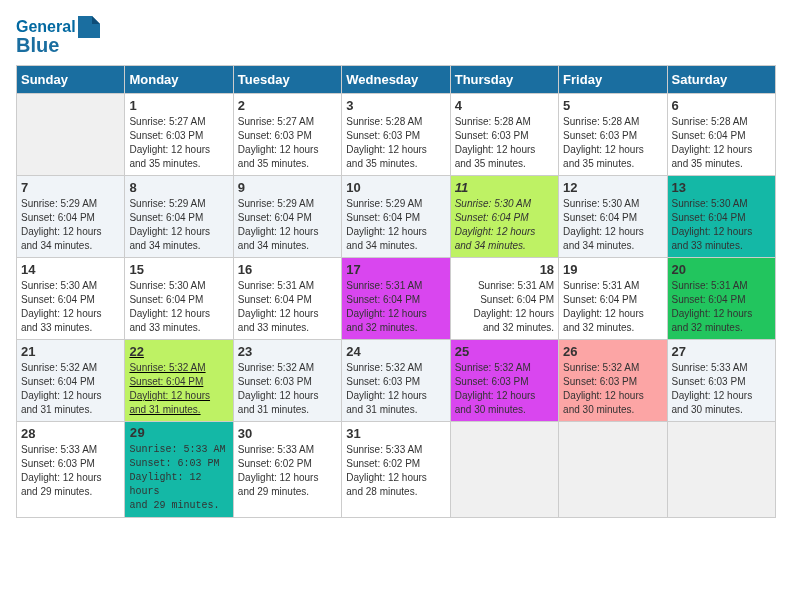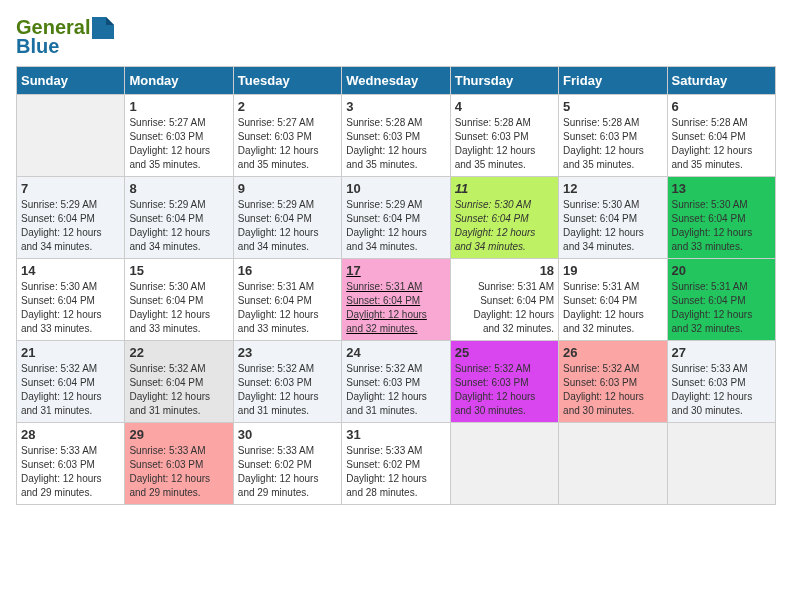--- a/index.html
+++ b/index.html
@@ -82,21 +82,21 @@
     .empty-cell {
       background: #f0f0f0 !important;
     }
   </style>
 </head>
 <body>
 
 <div class="header-section">
   <div class="logo">
     <div class="logo-row">
-      <span style="font-size:20px;font-weight:bold;color:#4d7c0f;">General</span>
+      <span style="font-size:16px;font-weight:bold;color:#0369a1;">General</span>
       <svg width="22" height="22" viewBox="0 0 22 22" style="margin-left:2px;">
         <polygon points="0,0 14,0 22,8 22,22 0,22" fill="#1a6ea0"></polygon>
         <polygon points="14,0 22,8 14,8" fill="#0d4d78"></polygon>
       </svg>
     </div>
     <span style="font-size:20px;font-weight:bold;color:#1a6ea0;margin-top:-4px;">Blue</span>
   </div>
   <div class="title-section">
     <div class="month-title"></div>
     <div class="location-title"></div>
@@ -197,21 +197,21 @@
 Daylight: 12 hours
 and 34 minutes.</div>
         </td>
         <td style="background: rgb(240, 244, 248);">
           <span class="day-number">12</span>
           <div class="day-detail" style="white-space: pre-line;">Sunrise: 5:30 AM
 Sunset: 6:04 PM
 Daylight: 12 hours
 and 34 minutes.</div>
         </td>
-        <td style="background: #22c55e;">
+        <td style="background: #14b8a6;">
           <span class="day-number">13</span>
           <div class="day-detail" style="white-space: pre-line;">Sunrise: 5:30 AM
 Sunset: 6:04 PM
 Daylight: 12 hours
 and 33 minutes.</div>
         </td>
       </tr>
       <tr>
         <td style="background: rgb(255, 255, 255);">
           <span class="day-number">14</span>
@@ -227,21 +227,21 @@
 Daylight: 12 hours
 and 33 minutes.</div>
         </td>
         <td style="background: rgb(255, 255, 255);">
           <span class="day-number">16</span>
           <div class="day-detail" style="white-space: pre-line;">Sunrise: 5:31 AM
 Sunset: 6:04 PM
 Daylight: 12 hours
 and 33 minutes.</div>
         </td>
-        <td style="background: #f9a8d4; text-decoration: underline;">
+        <td style="background: #d946ef;">
           <span class="day-number">17</span>
           <div class="day-detail" style="white-space: pre-line;">Sunrise: 5:31 AM
 Sunset: 6:04 PM
 Daylight: 12 hours
 and 32 minutes.</div>
         </td>
         <td style="background: rgb(255, 255, 255); text-align: right;">
           <span class="day-number">18</span>
           <div class="day-detail" style="white-space: pre-line;">Sunrise: 5:31 AM
 Sunset: 6:04 PM
@@ -264,21 +264,21 @@
         </td>
       </tr>
       <tr>
         <td style="background: rgb(240, 244, 248); margin-top: 7px;">
           <span class="day-number">21</span>
           <div class="day-detail" style="white-space: pre-line;">Sunrise: 5:32 AM
 Sunset: 6:04 PM
 Daylight: 12 hours
 and 31 minutes.</div>
         </td>
-        <td style="background: #e5e5e5;">
+        <td style="background: #bef264; text-decoration: underline;">
           <span class="day-number">22</span>
           <div class="day-detail" style="white-space: pre-line;">Sunrise: 5:32 AM
 Sunset: 6:04 PM
 Daylight: 12 hours
 and 31 minutes.</div>
         </td>
         <td style="background: rgb(240, 244, 248);">
           <span class="day-number">23</span>
           <div class="day-detail" style="white-space: pre-line;">Sunrise: 5:32 AM
 Sunset: 6:03 PM
@@ -315,21 +315,21 @@
         </td>
       </tr>
       <tr>
         <td style="background: rgb(255, 255, 255);">
           <span class="day-number">28</span>
           <div class="day-detail" style="white-space: pre-line;">Sunrise: 5:33 AM
 Sunset: 6:03 PM
 Daylight: 12 hours
 and 29 minutes.</div>
         </td>
-        <td style="background: #fca5a5;">
+        <td style="background: #14b8a6; font-family: Liberation Mono, monospace;">
           <span class="day-number">29</span>
           <div class="day-detail" style="white-space: pre-line;">Sunrise: 5:33 AM
 Sunset: 6:03 PM
 Daylight: 12 hours
 and 29 minutes.</div>
         </td>
         <td style="background: rgb(255, 255, 255);">
           <span class="day-number">30</span>
           <div class="day-detail" style="white-space: pre-line;">Sunrise: 5:33 AM
 Sunset: 6:02 PM

